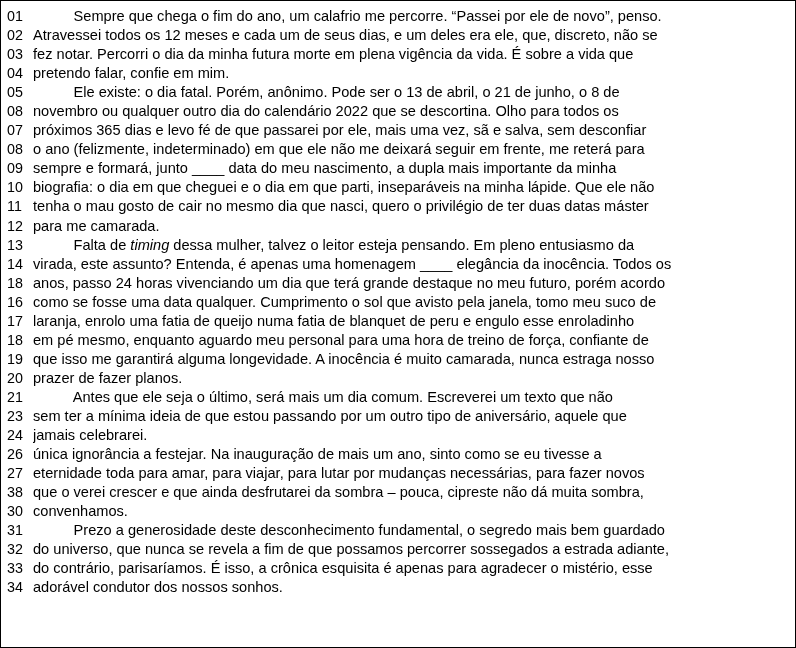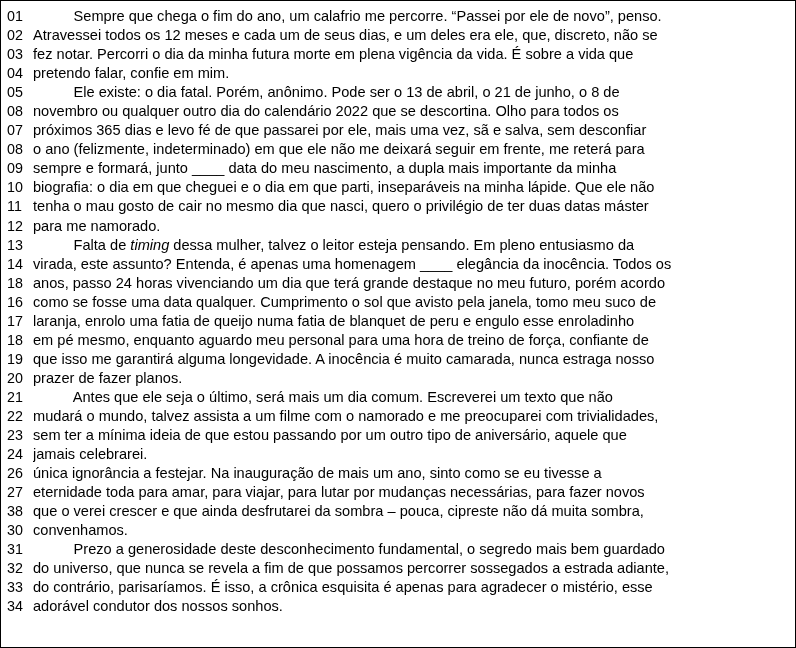--- a/index.html
+++ b/index.html
@@ -90,21 +90,21 @@
       <div class="line">
         <span class="line-num">10</span>
         <span class="line-text">biografia: o dia em que cheguei e o dia em que parti, inseparáveis na minha lápide. Que ele não</span>
       </div>
       <div class="line">
         <span class="line-num">11</span>
         <span class="line-text">tenha o mau gosto de cair no mesmo dia que nasci, quero o privilégio de ter duas datas máster</span>
       </div>
       <div class="line">
         <span class="line-num">12</span>
-        <span class="line-text">para me namorado.</span>
+        <span class="line-text">para me camarada.</span>
       </div>
       <div class="line">
         <span class="line-num">13</span>
         <span class="line-text">          Falta de <em>timing</em> dessa mulher, talvez o leitor esteja pensando. Em pleno entusiasmo da</span>
       </div>
       <div class="line">
         <span class="line-num">14</span>
         <span class="line-text">virada, este assunto? Entenda, é apenas uma homenagem ____ elegância da inocência. Todos os</span>
       </div>
       <div class="line">
@@ -127,24 +127,20 @@
         <span class="line-num">19</span>
         <span class="line-text">que isso me garantirá alguma longevidade. A inocência é muito camarada, nunca estraga nosso</span>
       </div>
       <div class="line">
         <span class="line-num">20</span>
         <span class="line-text">prazer de fazer planos.</span>
       </div>
       <div class="line">
         <span class="line-num">21</span>
         <span class="line-text">          Antes que ele seja o último, será mais um dia comum. Escreverei um texto que não</span>
-      </div>
-      <div class="line">
-        <span class="line-num">22</span>
-        <span class="line-text">mudará o mundo, talvez assista a um filme com o namorado e me preocuparei com trivialidades,</span>
       </div>
       <div class="line">
         <span class="line-num">23</span>
         <span class="line-text">sem ter a mínima ideia de que estou passando por um outro tipo de aniversário, aquele que</span>
       </div>
       <div class="line">
         <span class="line-num">24</span>
         <span class="line-text">jamais celebrarei.</span>
       </div>
       <div class="line">

